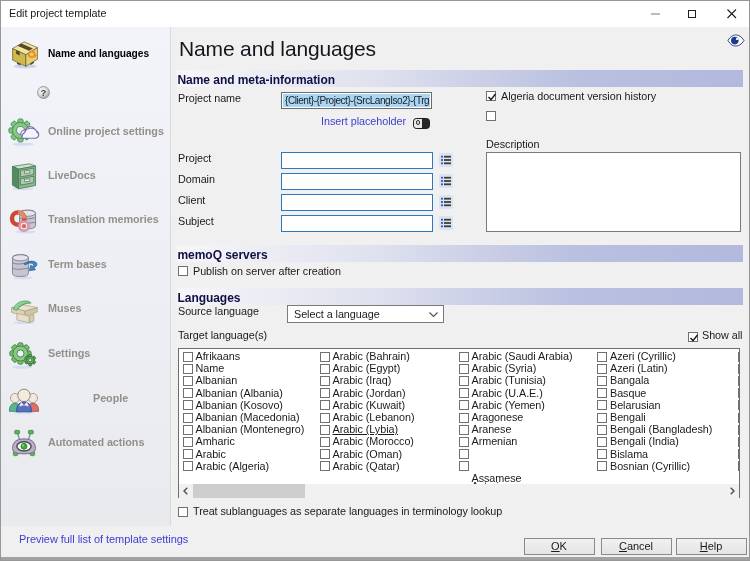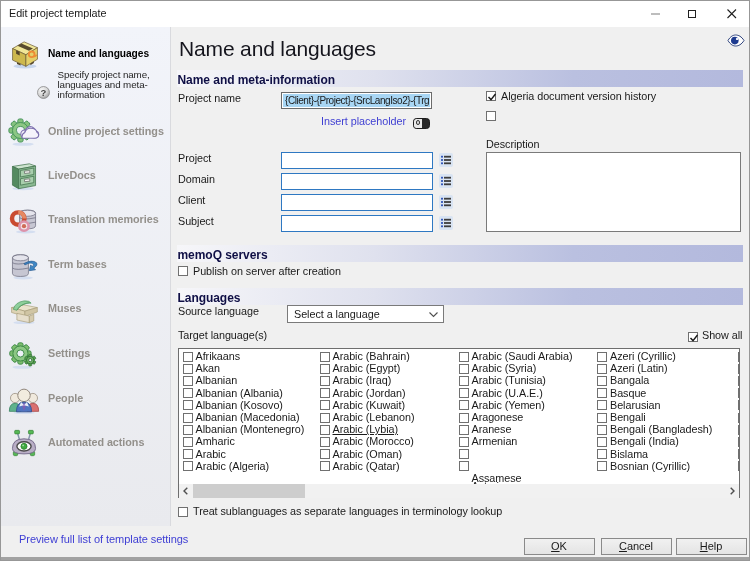--- a/index.html
+++ b/index.html
@@ -40,21 +40,20 @@
     <polygon points="9.5,9.8 14,7.2 27,12.8 22.5,15.6" fill="#584a2e"></polygon>
     <polygon points="4,13 19,20 19,33 4,26" fill="#cdb84e" stroke="#6b5a33" stroke-width="0.8"></polygon>
     <polygon points="19,20 32,12 32,25 19,33" fill="#e3d06a" stroke="#6b5a33" stroke-width="0.8"></polygon>
     <polygon points="8,14.8 12,16.7 12,20.7 8,18.8" fill="#55462a"></polygon>
     <polygon points="9,28.3 13,30.2 13,32.2 9,30.3" fill="#55462a"></polygon>
     <polygon points="24,29.8 28,27.3 28,29.3 24,31.8" fill="#55462a"></polygon>
     <circle cx="25.5" cy="19.5" r="3.2" fill="none" stroke="#ee8c33" stroke-width="2"></circle>
     <rect x="27.8" y="21.2" width="3.4" height="2" fill="#ee8c33" transform="rotate(-30 27.8 21.2)"></rect>
   </svg>
   <div class="sbtitle" style="top:46px;color:#000;font-size:10.2px;">Name and languages</div>
-  <div class="abs" style="left:56.5px;top:69px;font-size:9.8px;line-height:10px;color:#262626;letter-spacing:-0.1px;">Specify project name,<br>languages and meta-<br>information</div>
   <svg class="abs" style="left:36px;top:85px;" width="13" height="13" viewBox="0 0 13 13">
     <defs>
         <radialGradient id="qg" cx="35%" cy="30%" r="75%">
       <stop offset="0%" stop-color="#f7f7f7"></stop>
           <stop offset="60%" stop-color="#d6d6d6"></stop>
           <stop offset="100%" stop-color="#9e9e9e"></stop>
     </radialGradient>
       </defs>
     <circle cx="6.5" cy="6.5" r="6" fill="url(#qg)" stroke="#898989" stroke-width="0.8"></circle>
     <text x="6.5" y="9.8" font-size="9.5" font-weight="bold" fill="#454545" text-anchor="middle" font-family="Liberation Sans">?</text>
@@ -159,21 +158,21 @@
     <circle cx="8" cy="13.5" r="5.2" fill="#f0e9dd" stroke="#9a8f80" stroke-width="0.9"></circle>
     <path d="M1.5 28.5 Q1.5 19.5 8 19.5 Q14.5 19.5 14.5 28.5 Z" fill="#5fb28c" stroke="#3b8563" stroke-width="0.9"></path>
     <circle cx="28" cy="13.5" r="5.2" fill="#f0e9dd" stroke="#9a8f80" stroke-width="0.9"></circle>
     <path d="M21.5 28.5 Q21.5 19.5 28 19.5 Q34.5 19.5 34.5 28.5 Z" fill="#d97070" stroke="#a84848" stroke-width="0.9"></path>
     <circle cx="18" cy="10.5" r="7" fill="#f2ecdf" stroke="#8f857a" stroke-width="1.1"></circle>
     <path d="M9.5 29 Q9.5 18 18 18 Q26.5 18 26.5 29 Z" fill="#4f74c0" stroke="#32508f" stroke-width="1"></path>
     <polygon points="18,18.5 20.5,21.5 18,28 15.5,21.5" fill="#7a5fb5"></polygon>
     <polygon points="14.8,18 18,21.5 12.5,23" fill="#e8ecf6"></polygon>
     <polygon points="21.2,18 18,21.5 23.5,23" fill="#e8ecf6"></polygon>
   </svg>
-  <div class="sbtitle" style="top:391px;">People</div>
+  <div class="sbtitle" style="top:391px;margin-left:45px;">People</div>
 
   <svg class="abs" style="left:7px;top:428px;" width="32" height="28.5" viewBox="0 0 36 32">
     <line x1="13" y1="12" x2="10.5" y2="4" stroke="#8596ab" stroke-width="1.6"></line>
     <line x1="23" y1="12" x2="25.5" y2="4" stroke="#8596ab" stroke-width="1.6"></line>
     <rect x="7.5" y="1.5" width="5.5" height="4" rx="1" fill="#56b856" stroke="#2e7a2e" stroke-width="0.7"></rect>
     <rect x="23" y="1.5" width="5.5" height="4" rx="1" fill="#56b856" stroke="#2e7a2e" stroke-width="0.7"></rect>
     <rect x="6" y="25" width="5" height="5" rx="1.5" fill="#56b856" stroke="#2e7a2e" stroke-width="0.7"></rect>
     <rect x="25" y="25" width="5" height="5" rx="1.5" fill="#56b856" stroke="#2e7a2e" stroke-width="0.7"></rect>
     <path d="M5 22 Q5 11 18 11 Q31 11 31 22 Q31 28 18 28 Q5 28 5 22 Z" fill="#b9aec6" stroke="#6f6486" stroke-width="1"></path>
     <ellipse cx="18" cy="19.5" rx="8" ry="5.2" fill="#fdfdfd" stroke="#4a4a4a" stroke-width="1.6"></ellipse>
@@ -280,21 +279,21 @@
       <svg width="12" height="12">
         <path d="M2.5 6 L5 8.6 L9.5 3" stroke="#1a1a1a" stroke-width="1.4" fill="none"></path>
       </svg>
     </span>
   <div class="lbl" style="left:701px;top:328px;">Show all</div>
 
   <div class="abs" style="left:177px;top:347px;width:562px;height:150px;background:#fff;border:1px solid #6e6e6e;overflow:hidden;">
     <span class="cb" style="left:3.5px;top:2.5px;"></span>
     <div class="row" style="left:16.5px;top:1.0px;">Afrikaans</div>
     <span class="cb" style="left:3.5px;top:14.7px;"></span>
-    <div class="row" style="left:16.5px;top:13.2px;">Akan</div>
+    <div class="row" style="left:16.5px;top:13.2px;">Name</div>
     <span class="cb" style="left:3.5px;top:26.9px;"></span>
     <div class="row" style="left:16.5px;top:25.4px;">Albanian</div>
     <span class="cb" style="left:3.5px;top:39.099999999999994px;"></span>
     <div class="row" style="left:16.5px;top:37.599999999999994px;">Albanian (Albania)</div>
     <span class="cb" style="left:3.5px;top:51.3px;"></span>
     <div class="row" style="left:16.5px;top:49.8px;">Albanian (Kosovo)</div>
     <span class="cb" style="left:3.5px;top:63.5px;"></span>
     <div class="row" style="left:16.5px;top:62.0px;">Albanian (Macedonia)</div>
     <span class="cb" style="left:3.5px;top:75.69999999999999px;"></span>
     <div class="row" style="left:16.5px;top:74.19999999999999px;">Albanian (Montenegro)</div>

